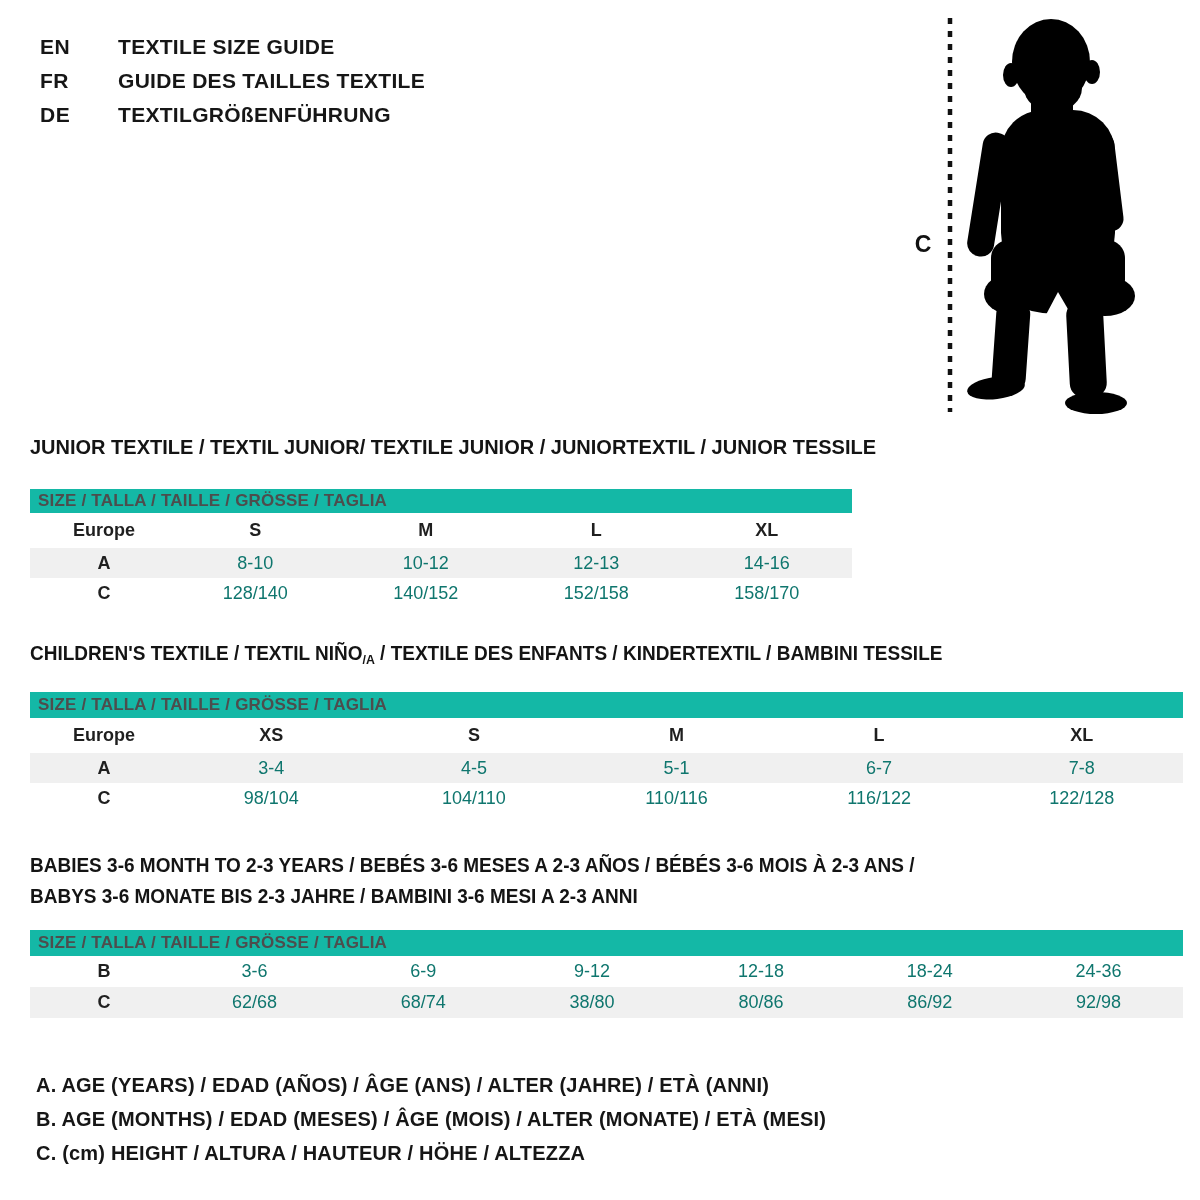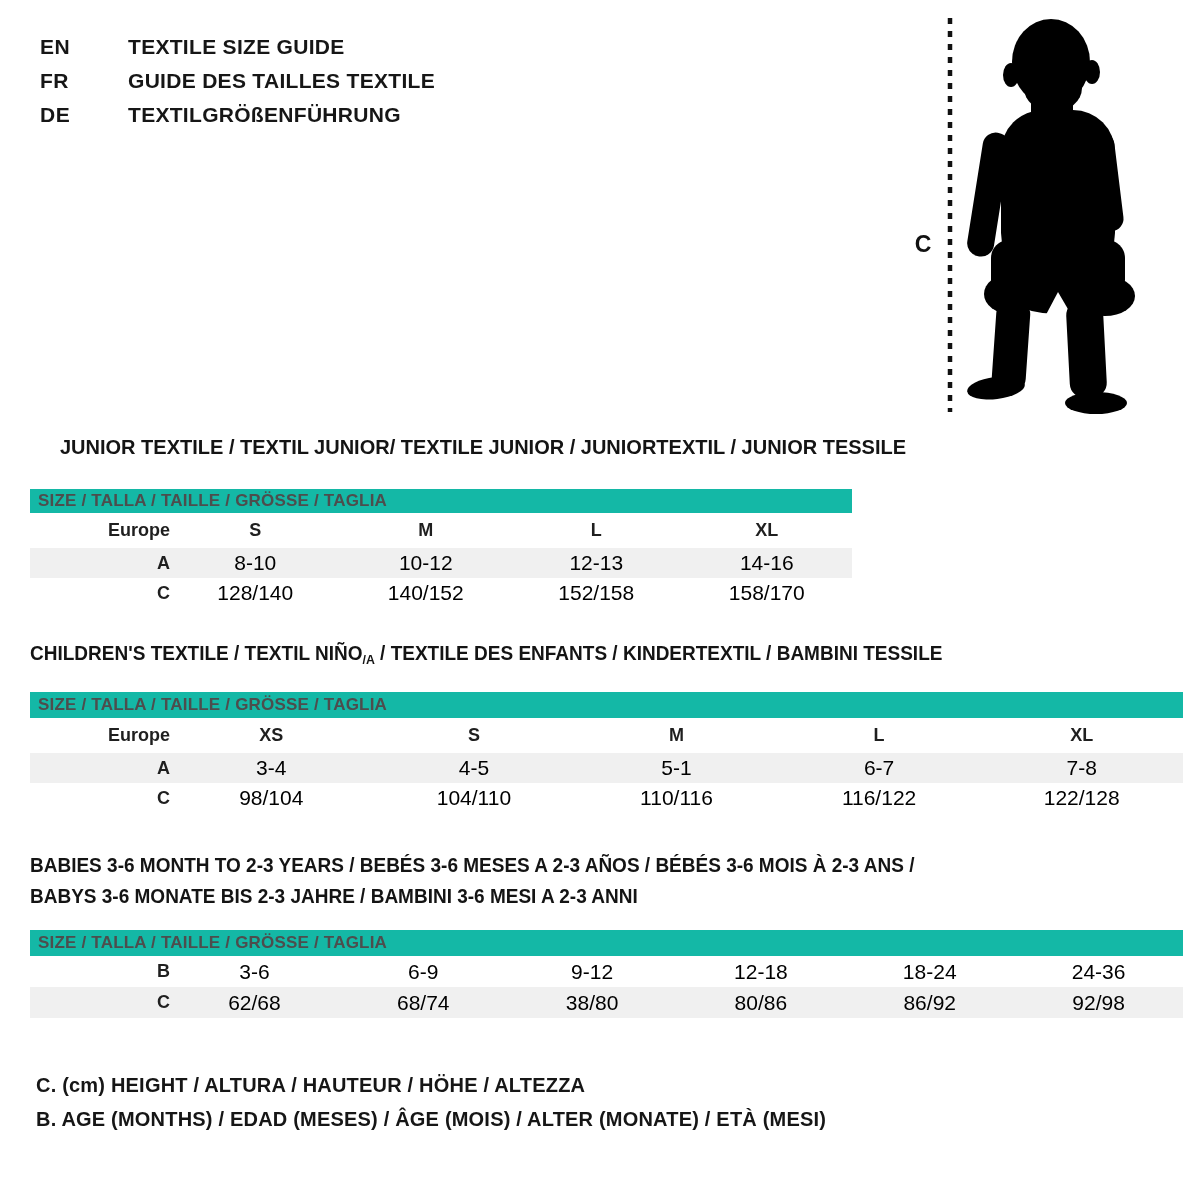--- a/index.html
+++ b/index.html
@@ -4,43 +4,43 @@
 <style>
   html,body { margin:0; padding:0; background:#ffffff; }
   #canvas {
     position:relative; width:1200px; height:1200px; background:#ffffff;
     font-family:"Liberation Sans", sans-serif; color:#1c1c1c; overflow:hidden;padding-left:15px;
   }
   
   .lang-block { position:absolute; left:40px; top:30px; }
   .lang-row { display:flex; height:34px; align-items:center; }
   .lang-code { width:78px; font-size:21px; font-weight:bold; color:#161616; letter-spacing:0.5px; }
-  .lang-title { font-size:21px; font-weight:bold; color:#161616; letter-spacing:0.3px; white-space:nowrap;margin-left:10px; }
+  .lang-title { font-size:21px; font-weight:bold; color:#161616; letter-spacing:0.3px; white-space:nowrap; }
   
   .figure { position:absolute; left:895px; top:12px; }
   
   .sec-title {
     position:absolute; left:30px; font-size:20px; font-weight:bold; color:#141414;
     white-space:nowrap; line-height:26px; transform-origin:left top;
   }
   .cond { transform:scaleX(0.95); }
   .sub-small { font-size:13px; vertical-align:-4px; }
   .two-line { line-height:31px; }
   
   .size-bar {
     position:absolute; left:30px; background:#14b8a6; color:#4d4d4d;
     display:flex; align-items:center; box-sizing:border-box; padding-left:8px;
     font-size:17px; font-weight:bold; letter-spacing:0.2px;
   }
   
   .tbl {
     position:absolute; left:30px; border-collapse:collapse; table-layout:fixed;
   }
-  .tbl td { text-align:center; vertical-align:middle; padding:0; font-size:21px; color:#000000; }
-  .tbl td.lab { text-align:right; padding-left:8px; font-size:18px; font-weight:bold; color:#1f1f1f; }
+  .tbl td { text-align:center; vertical-align:middle; padding:0; font-size:18px; color:#0f766e; }
+  .tbl td.lab { text-align:center; padding-left:8px; font-size:18px; font-weight:bold; color:#1f1f1f; }
   .tbl col.first { width:140px; }
   .row-region { height:35px; }
   .row-region td { font-size:18px; font-weight:bold; color:#1f1f1f; }
   .row-data { height:30px; }
   .row-data-tall { height:31px; }
   .shade { background:#f0f0f0; }
   
   .footnotes { position:absolute; left:36px; top:1068px; }
   .footnote { height:34px; display:flex; align-items:center; font-size:20px; font-weight:bold; color:#161616; white-space:nowrap; letter-spacing:0.2px; }
 </style>
@@ -81,21 +81,21 @@
       <ellipse cx="210" cy="284" rx="30" ry="20"></ellipse>
       <ellipse cx="162" cy="262" rx="66" ry="40"></ellipse>
       <path d="M163 280 L144 316 L184 316 Z" fill="#ffffff"></path>
       <rect x="99" y="288" width="34" height="92" rx="14" transform="rotate(4 116 334)"></rect>
       <rect x="173" y="288" width="37" height="98" rx="15" transform="rotate(-3 191 337)"></rect>
       <ellipse cx="101" cy="376" rx="29" ry="11" transform="rotate(-7 101 376)"></ellipse>
       <ellipse cx="201" cy="391" rx="31" ry="11"></ellipse>
     </g>
   </svg>
 
-  <div class="sec-title" style="top:434px;margin-left:30px;">JUNIOR TEXTILE / TEXTIL JUNIOR/ TEXTILE JUNIOR / JUNIORTEXTIL / JUNIOR TESSILE</div>
+  <div class="sec-title" style="top:434px;">JUNIOR TEXTILE / TEXTIL JUNIOR/ TEXTILE JUNIOR / JUNIORTEXTIL / JUNIOR TESSILE</div>
 
   <div class="size-bar" style="top:489px; width:822px; height:24px;">
     <span>SIZE / TALLA / TAILLE / GRÖSSE / TAGLIA</span>
   </div>
 
   <table class="tbl" style="top:513px; width:822px;">
     <colgroup>
         <col class="first">
         <col>
         <col>
@@ -207,17 +207,18 @@
       <td>68/74</td>
       <td>38/80</td>
       <td>80/86</td>
       <td>86/92</td>
       <td>92/98</td>
     </tr>
   </tbody>
     </table>
 
   <div class="footnotes">
+    <div class="footnote">A. AGE (YEARS) / EDAD (AÑOS) / ÂGE (ANS) / ALTER (JAHRE) / ETÀ (ANNI)</div>
+    <div class="footnote">B. AGE (MONTHS) / EDAD (MESES) / ÂGE (MOIS) / ALTER (MONATE) / ETÀ (MESI)</div>
     <div class="footnote">C. (cm) HEIGHT / ALTURA / HAUTEUR / HÖHE / ALTEZZA</div>
-    <div class="footnote">B. AGE (MONTHS) / EDAD (MESES) / ÂGE (MOIS) / ALTER (MONATE) / ETÀ (MESI)</div>
   </div>
 
 </div>
 
 </body></html>

